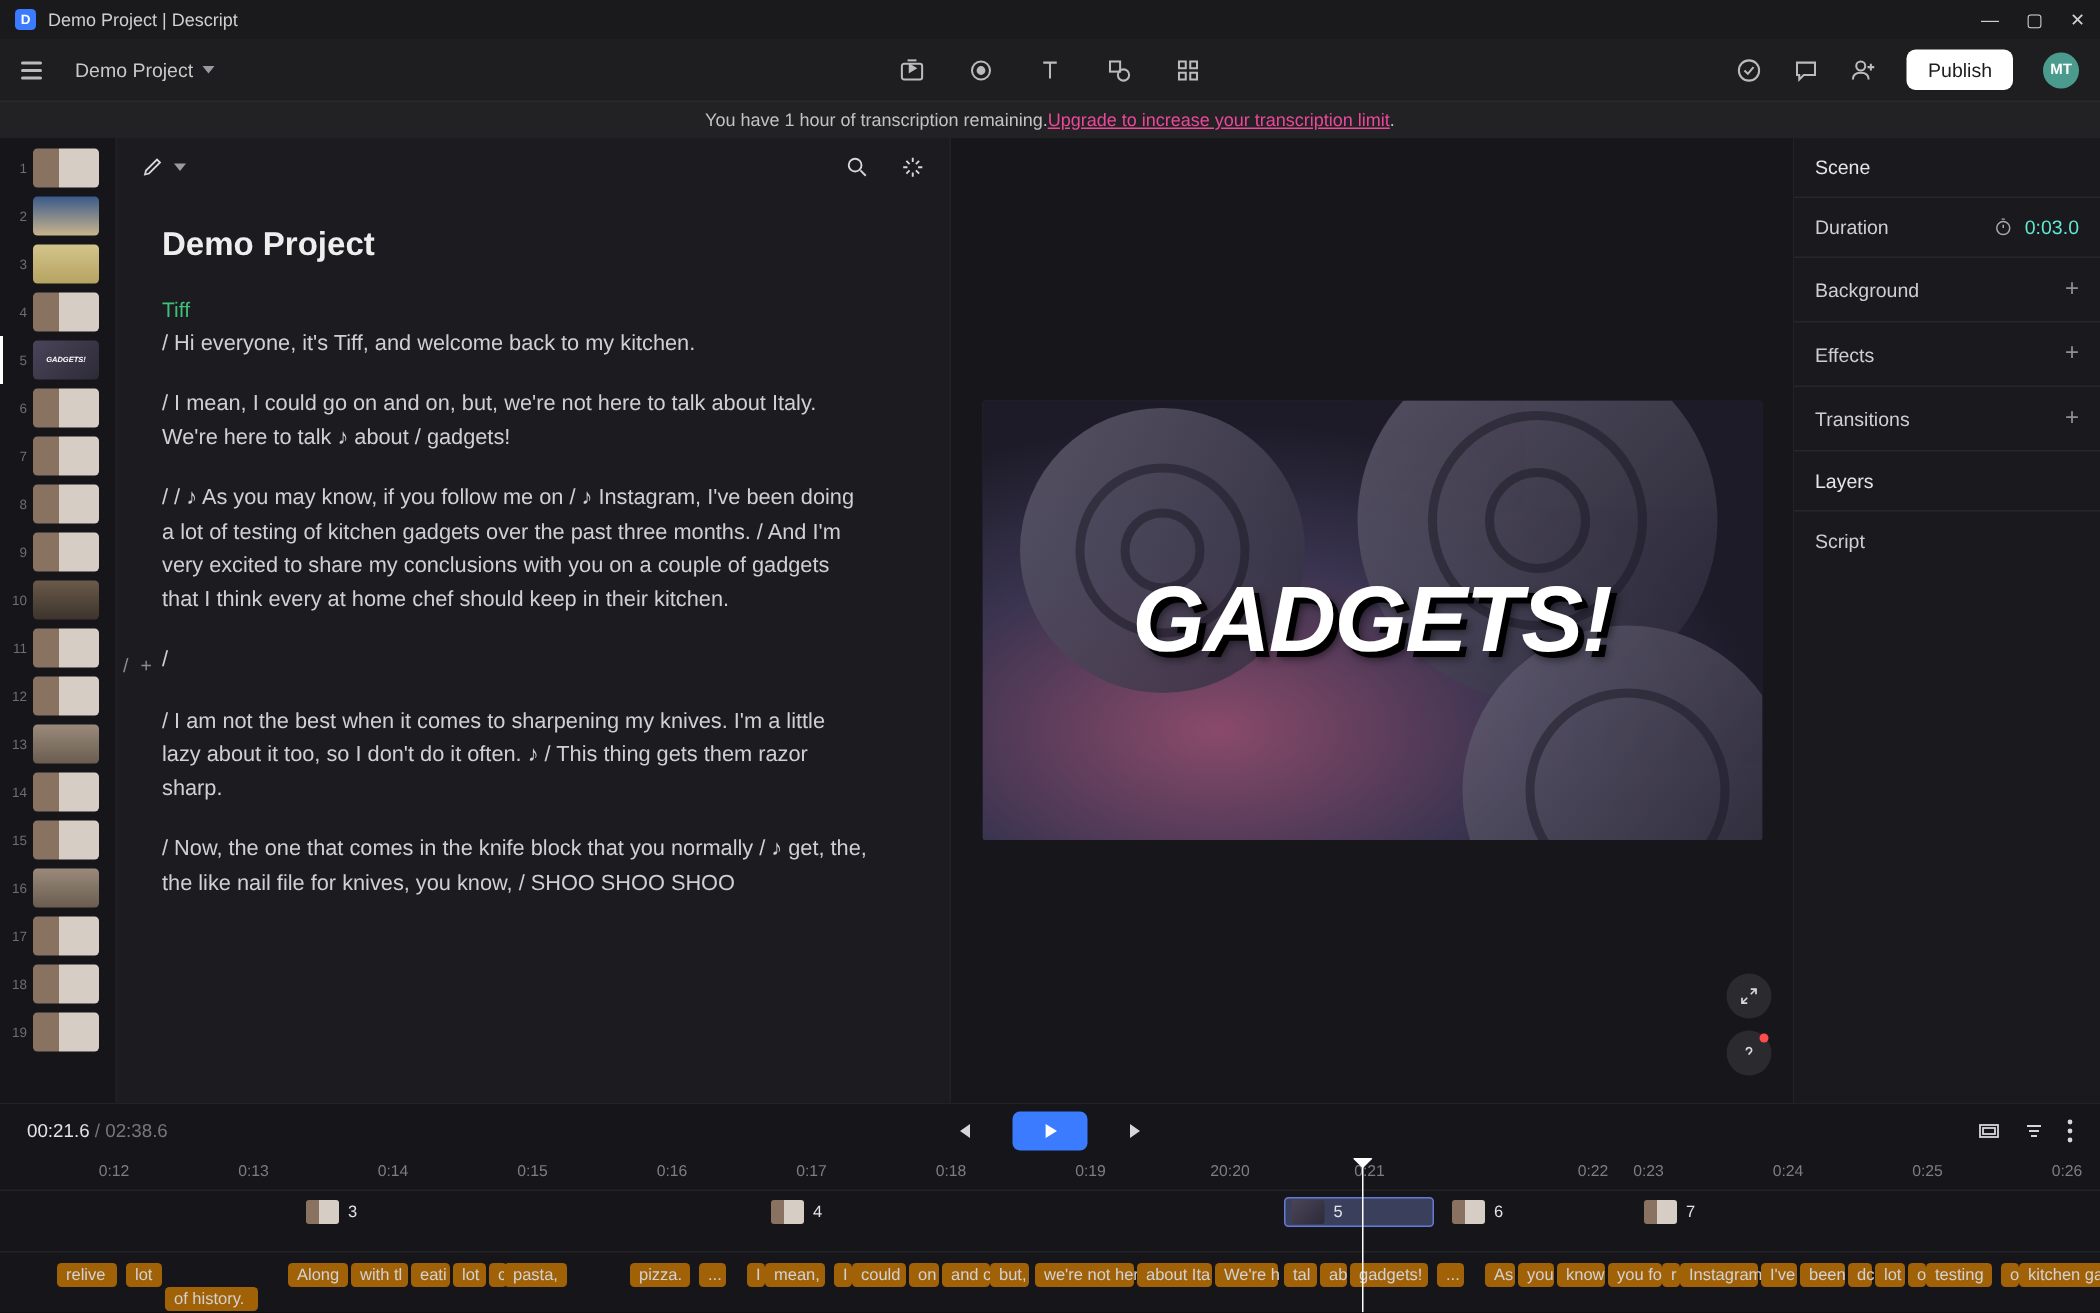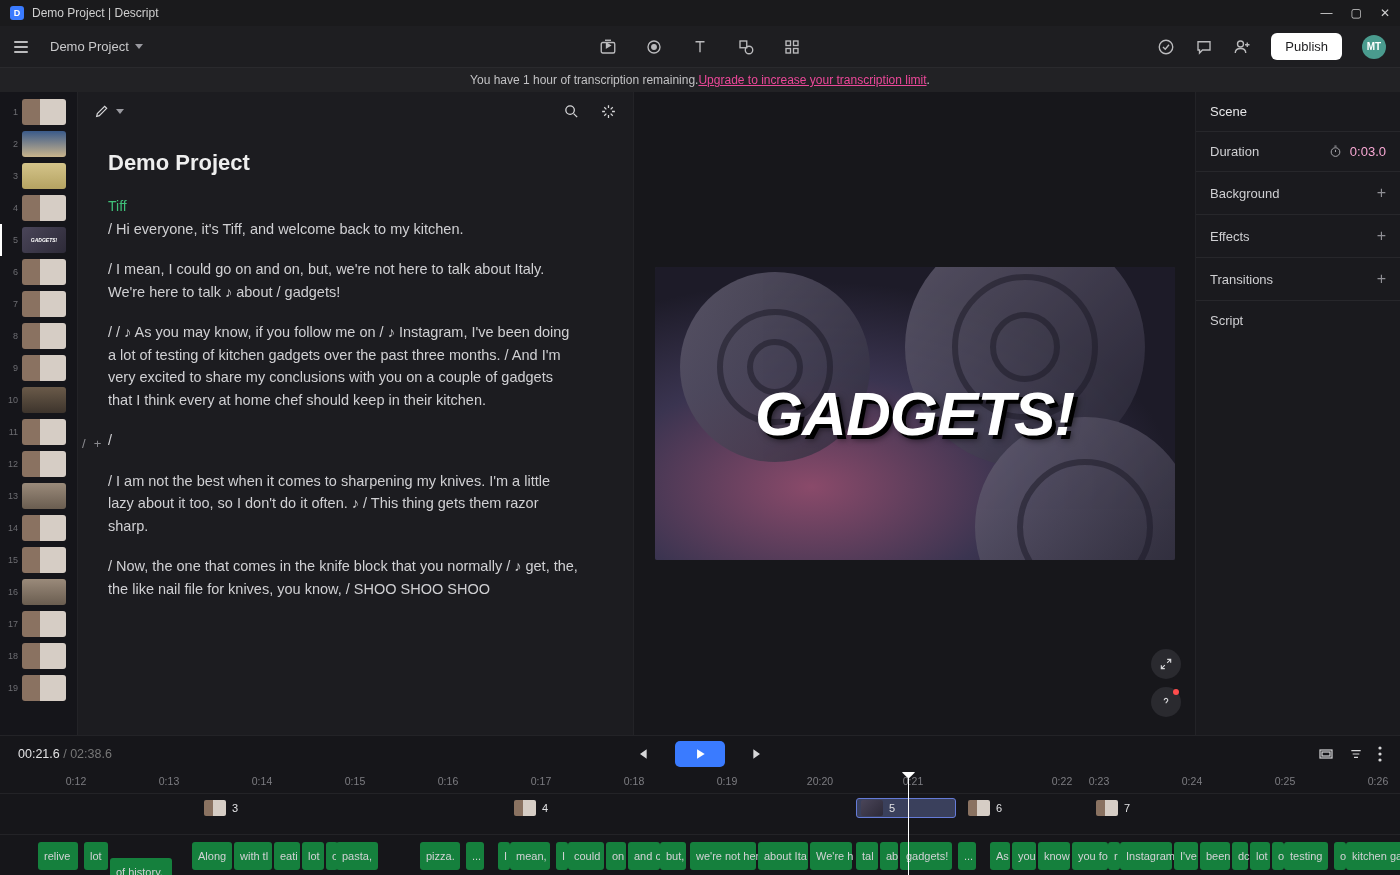--- a/index.html
+++ b/index.html
@@ -64,21 +64,21 @@
   .gtxt{position:absolute;inset:0;display:flex;align-items:center;justify-content:center;font-size:62px;font-weight:800;font-style:italic;color:#fff;text-shadow:4px 4px 0 #000,5px 5px 6px rgba(0,0,0,.5);letter-spacing:-1px}
   .float-btn{position:absolute;right:14px;width:30px;height:30px;border-radius:50%;background:#2a2a2f;display:flex;align-items:center;justify-content:center;cursor:pointer}
   .fb1{bottom:56px}
   .fb2{bottom:18px}
   .fb2::after{content:"";position:absolute;top:2px;right:2px;width:6px;height:6px;border-radius:50%;background:#ff4d4d}
 
   
   .rpanel{width:205px;background:#1a1a1e;border-left:1px solid #232327;display:flex;flex-direction:column;font-size:13px}
   .rp-sec{padding:12px 14px;border-bottom:1px solid #27272b;display:flex;align-items:center;justify-content:space-between;color:#cfcfd2}
   .rp-sec.h{color:#e6e6e8;font-weight:500}
-  .rp-sec .sub{display:flex;align-items:center;gap:8px;color:#f9a8d4}
+  .rp-sec .sub{display:flex;align-items:center;gap:8px;color:#5eead4}
   .rp-sec .plus{color:#8f8f95;font-size:16px;cursor:pointer}
   .rp-plain{padding:12px 14px;color:#cfcfd2}
 
   
   .bottom{height:140px;background:#16161a;border-top:1px solid #232327;display:flex;flex-direction:column}
   .transport{height:36px;display:flex;align-items:center;position:relative;padding:0 18px}
   .time{font-size:12.5px}
   .time .cur{color:#e2e2e4}
   .time .tot{color:#777}
   .pb-controls{position:absolute;left:50%;transform:translateX(-50%);display:flex;align-items:center;gap:18px}
@@ -89,21 +89,21 @@
   .timeline{flex:1;position:relative;overflow:hidden}
   .ruler{height:22px;position:relative;border-bottom:1px solid #232327}
   .tick{position:absolute;top:3px;font-size:10.5px;color:#7d7d82;transform:translateX(-50%)}
   .clip-row{height:26px;position:relative;margin-top:4px}
   .clip{position:absolute;top:0;height:20px;border-radius:3px;display:flex;align-items:center;gap:6px;padding:0 4px;font-size:11px;color:#e2e2e4}
   .clip .th{width:22px;height:16px;border-radius:2px;background:linear-gradient(90deg,#8a7261 40%,#d6cdc5 40%)}
   .clip.gadgets .th{background:linear-gradient(135deg,#4a4559,#2d2a38)}
   .clip.sel{background:#3a405c;border:1px solid #657bd8}
 
   .word-row{height:34px;position:relative;margin-top:10px;border-top:1px solid #232327}
-  .wd{position:absolute;top:7px;height:28px;background:#15803d;border-radius:3px;font-size:11px;color:#d2d2d5;display:flex;align-items:center;padding:6px 6px;white-space:nowrap}
+  .wd{position:absolute;top:7px;height:16px;background:#a16207;border-radius:3px;font-size:11px;color:#d2d2d5;display:flex;align-items:center;padding:6px 6px;white-space:nowrap}
 
   .playhead{position:absolute;top:0;bottom:0;width:1px;background:#fff}
   .playhead::before{content:"";position:absolute;top:-4px;left:-4px;width:9px;height:9px;background:#fff;transform:rotate(45deg)}
 
   .chev{display:inline-block;width:0;height:0;border-left:4px solid transparent;border-right:4px solid transparent;border-top:5px solid #9a9aa0}
 </style>
 </head>
 <body>
 
 <div class="titlebar">
@@ -374,20 +374,23 @@
         <span>Background</span>
         <span class="plus">+</span>
       </div>
     <div class="rp-sec">
         <span>Effects</span>
         <span class="plus">+</span>
       </div>
     <div class="rp-sec">
         <span>Transitions</span>
         <span class="plus">+</span>
+      </div>
+    <div class="rp-sec h">
+        <span>Layers</span>
       </div>
     <div class="rp-plain">Script</div>
   </div>
 </div>
 
 <div class="bottom">
   <div class="transport">
     <div class="time">
       <span class="cur">00:21.6</span>
       <span class="tot"> / </span><span class="tot">02:38.6</span>

